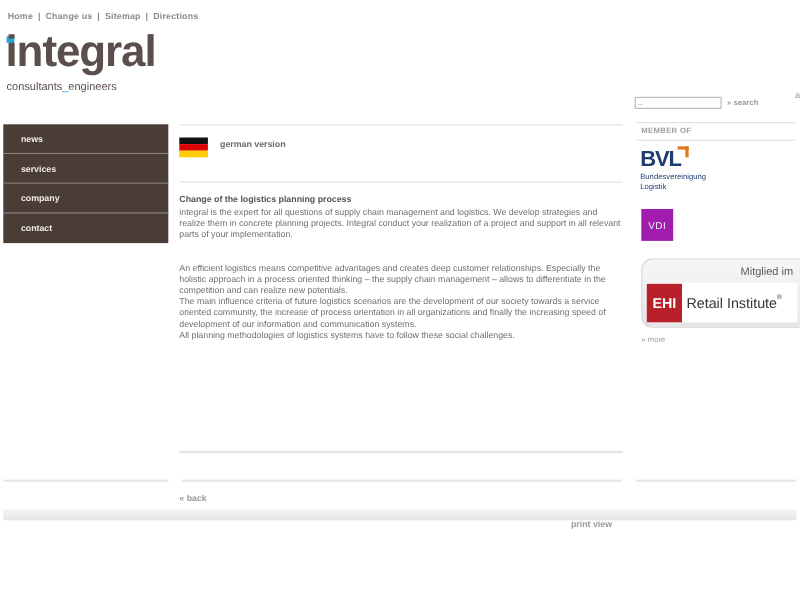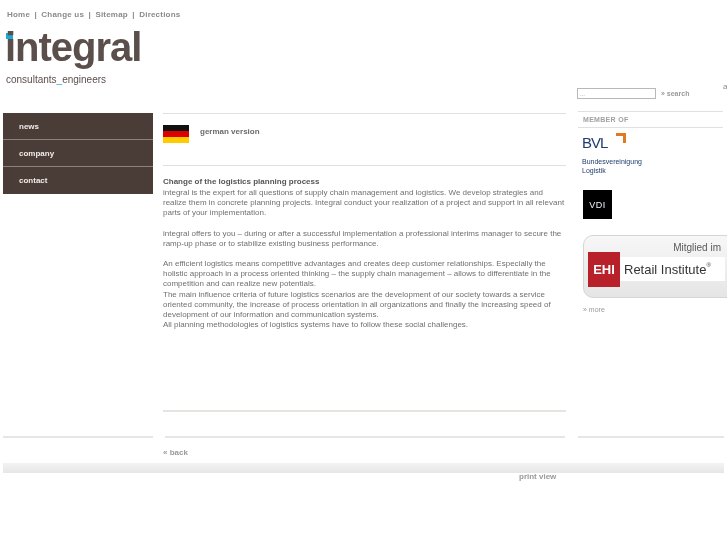--- a/index.html
+++ b/index.html
@@ -39,27 +39,27 @@
   .bottombar { position: absolute; left: 3px; top: 463px; width: 721px; height: 10px; background: linear-gradient(#f3f3f3, #e6e6e6); }
 
   .search { position: absolute; left: 577px; top: 88px; display: flex; align-items: center; }
   .search input { width: 79px; height: 11px; border: 1px solid #b8b8b8; font-size: 6px; color: #bbb; padding-left: 2px; font-family: "Liberation Sans", sans-serif; }
   .search .btn { margin-left: 5px; font-size: 7px; font-weight: bold; color: #9a9a9a; cursor: pointer; }
   .edge-mark { position: absolute; left: 723px; top: 82px; font-size: 8px; color: #888; }
 
   .right { position: absolute; left: 578px; top: 111px; width: 145px; }
   .right .hdr { border-top: 1px solid #e2e0da; border-bottom: 1px solid #e2e0da; font-size: 7px; font-weight: bold; color: #a0a0a0; padding: 4px 5px; letter-spacing: 0.3px; }
   .bvl { margin-top: 5px; margin-left: 4px; width: 80px; height: 45px; position: relative; }
-  .bvl .letters { position: absolute; left: 0; top: 1px; font-size: 15px; font-weight: normal; color: #1f3c6e; letter-spacing: -1px; }
+  .bvl .letters { position: absolute; left: 0; top: 1px; font-size: 20px; font-weight: bold; color: #1f3c6e; letter-spacing: -1px; }
   .bvl .corner { position: absolute; left: 34px; top: 0; width: 10px; height: 10px; border-top: 3px solid #e2791f; border-right: 3px solid #e2791f; }
   .bvl .sub { position: absolute; left: 0; top: 24px; font-size: 7px; color: #1f3c6e; line-height: 9px; }
-  .vdi { margin-top: 12px; margin-left: 5px; width: 29px; height: 29px; background: #000000; color: #e8f6fc; font-size: 9px; display: flex; align-items: center; justify-content: center; letter-spacing: 0.5px; }
+  .vdi { margin-top: 12px; margin-left: 5px; width: 29px; height: 29px; background: #a21caf; color: #e8f6fc; font-size: 9px; display: flex; align-items: center; justify-content: center; letter-spacing: 0.5px; }
   .ehi { margin-top: 16px; margin-left: 5px; width: 145px; height: 63px; border-radius: 10px 0 0 10px; background: linear-gradient(#f7f7f7, #e5e5e5); border: 1px solid #d5d5d5; position: relative; }
   .ehi .mit { position: absolute; right: 6px; top: 6px; font-size: 10px; color: #5a5a5a; }
-  .ehi .band { position: absolute; left: 4px; top: 21px; width: 137px; height: 24px; background: #fff; display: flex; align-items: center; }
+  .ehi .band { position: absolute; left: 4px; top: 21px; width: 137px; height: 36px; background: #fff; display: flex; align-items: center; }
   .ehi .red { width: 32px; height: 35px; background: #b8202a; color: #fff; font-weight: bold; font-size: 13px; display: flex; align-items: center; justify-content: center; }
   .ehi .rt { margin-left: 4px; font-size: 13px; color: #333; }
   .ehi .reg { font-size: 6px; vertical-align: top; color: #333; }
   .more { margin-top: 4px; margin-left: 5px; font-size: 7px; color: #9a9a9a; text-decoration: none; display: inline-block; }
 </style>
 </head>
 <body>
 
 <div class="topnav">
   <a href="#">Home</a>
@@ -72,40 +72,40 @@
 </div>
 
 <div class="logo">
   <div class="sq"></div>
   <div class="word">integral</div>
   <div class="tag"><span>consultants</span><span class="us">_</span><span>engineers</span></div>
 </div>
 
 <nav class="sidenav">
   <div class="item">news</div>
+  <div class="item">services</div>
   <div class="item">company</div>
   <div class="item">contact</div>
 </nav>
 
 <div class="main">
   <div class="hr"></div>
   <div class="lang">
     <div class="flag">
         <div class="b"></div>
         <div class="r"></div>
         <div class="g"></div>
       </div>
     <span class="label">german version</span>
   </div>
   <div class="hr"></div>
   <div class="article-title">Change of the logistics planning process</div>
   <div class="article">
     <p>integral is the expert for all questions of supply chain management and logistics. We develop strategies and realize them in concrete planning projects. Integral conduct your realization of a project and support in all relevant parts of your implementation.</p>
     <div class="gap"></div>
-    <p>integral offers to you – during or after a successful implementation a professional interims manager to secure the ramp-up phase or to stabilize existing business performance.</p>
     <div class="gap"></div>
     <p>An efficient logistics means competitive advantages and creates deep customer relationships. Especially the holistic approach in a process oriented thinking – the supply chain management – allows to differentiate in the competition and can realize new potentials.</p>
     <p>The main influence criteria of future logistics scenarios are the development of our society towards a service oriented community, the increase of process orientation in all organizations and finally the increasing speed of development of our information and communication systems.</p>
     <p>All planning methodologies of logistics systems have to follow these social challenges.</p>
   </div>
 </div>
 
 <div class="main-end"></div>
 
 <div class="foot-lines" style="left:3px;width:150px;"></div>

